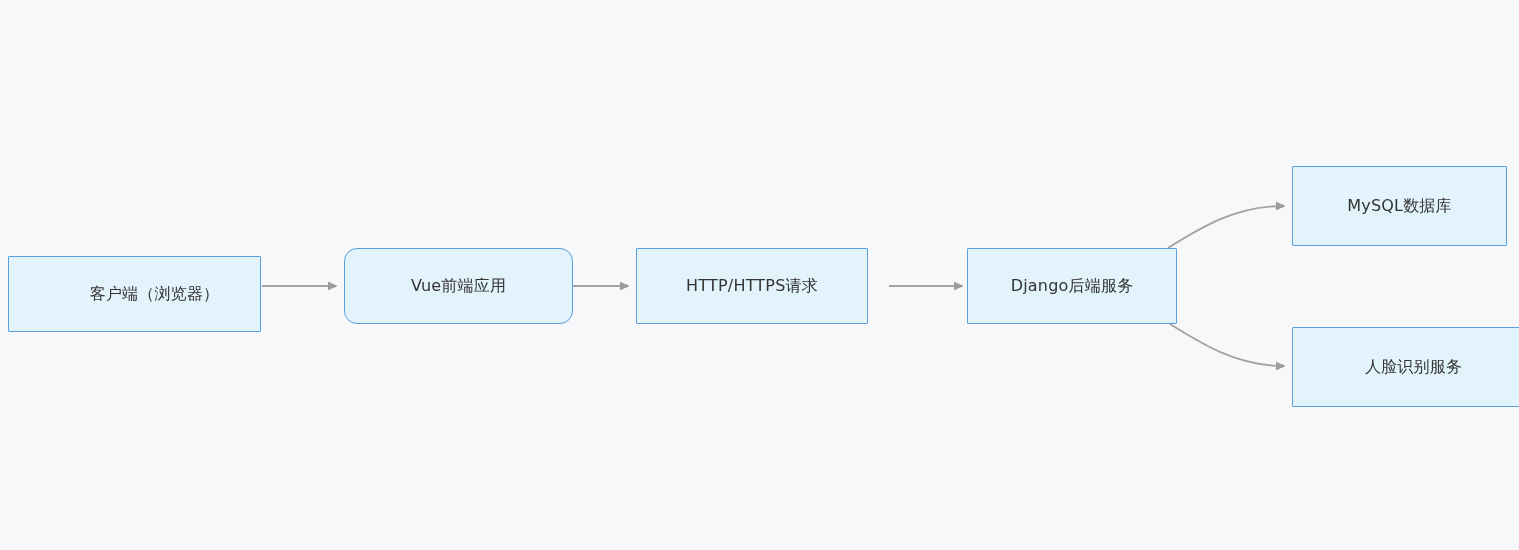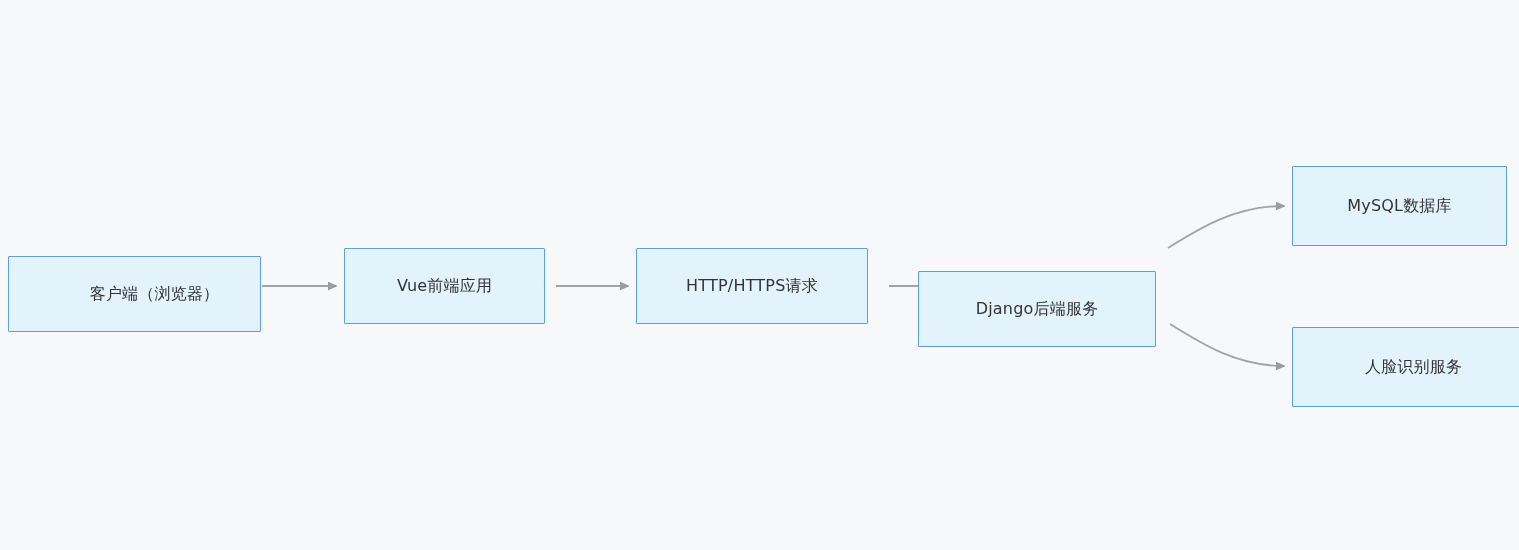--- a/index.html
+++ b/index.html
@@ -37,23 +37,23 @@
     align-items: center;
     justify-content: center;
     font-size: 16px;
     color: #333333;
     letter-spacing: 0.2px;
     text-align: right;
     white-space: nowrap;
   }
   
   .node-client { left: 8px;    top: 256px; width: 253px; height: 76px; padding-left: 40px; }
-  .node-vue    { left: 344px;  top: 248px; width: 201px; height: 76px; }
+  .node-vue    { left: 344px;  top: 248px; width: 229px; height: 76px; border-radius: 13px; }
   .node-http   { left: 636px;  top: 248px; width: 232px; height: 76px; }
-  .node-django { left: 918px;  top: 248px; width: 238px; height: 76px; margin-top: 23px; }
+  .node-django { left: 967px;  top: 248px; width: 210px; height: 76px; }
   .node-mysql  { left: 1292px; top: 166px; width: 215px; height: 80px; }
   .node-face   { left: 1292px; top: 327px; width: 243px; height: 80px; }
 </style>
 </head>
 <body>
 
 <div>
 
   <svg class="connector-layer" viewBox="0 0 1519 550" xmlns="http://www.w3.org/2000/svg">
     <defs>

